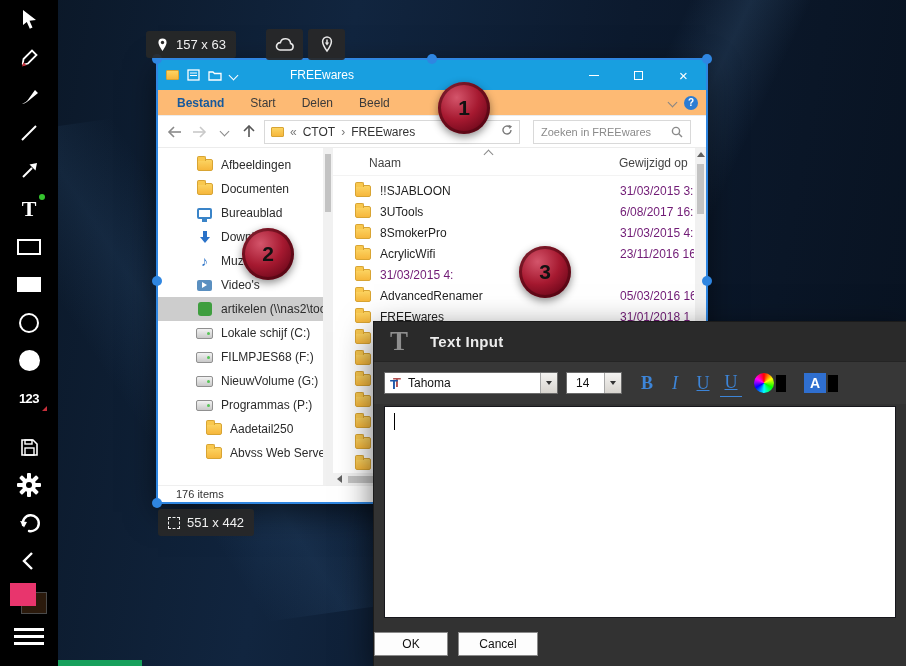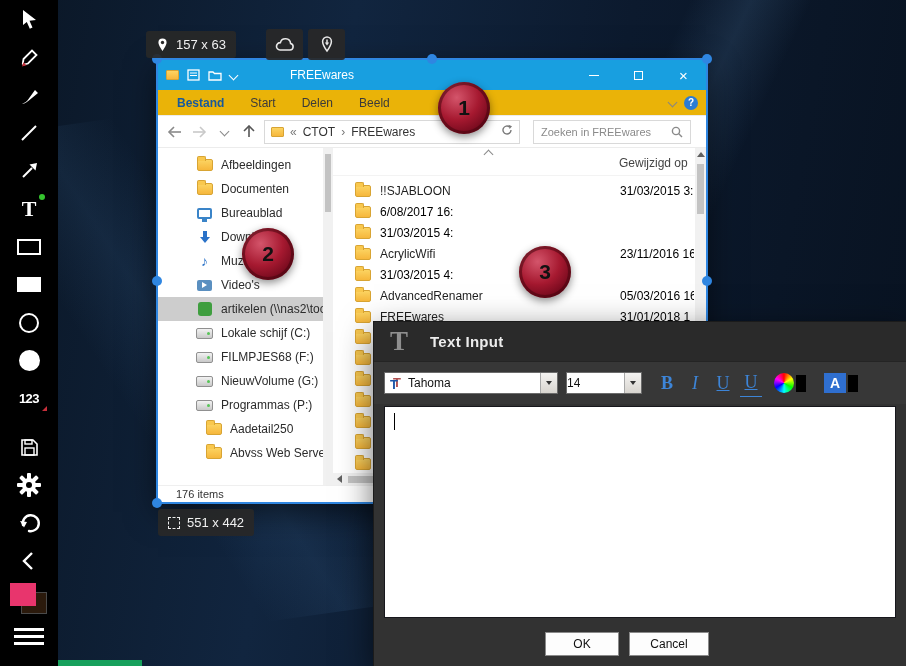--- a/index.html
+++ b/index.html
@@ -52,21 +52,21 @@
   .titlebar{height:30px;background:#189fe0;display:flex;align-items:center;position:relative;color:#fff;padding-left:8px;gap:8px}
   .title-text{position:absolute;left:132px;font-size:12px;color:#fff}
   .qat{display:flex;align-items:center;gap:8px}
   .win-ctl{position:absolute;right:0;top:0;height:30px;display:flex}
   .wc{width:45px;height:30px;display:flex;align-items:center;justify-content:center;color:#fff;font-size:15px;cursor:pointer}
   .min-bar{width:10px;height:1px;background:#fff}
   .max-box{width:9px;height:9px;border:1px solid #fff}
   .cdown{width:7px;height:7px;border-right:1.5px solid currentColor;border-bottom:1.5px solid currentColor;transform:rotate(45deg);display:inline-block}
   .cup{width:7px;height:7px;border-left:1.5px solid currentColor;border-top:1.5px solid currentColor;transform:rotate(45deg);display:inline-block}
 
-  .menubar{height:26px;border-bottom:1px solid #ececec;display:flex;align-items:center;position:relative;background:#eab308;padding-left:6px}
+  .menubar{height:26px;border-bottom:1px solid #ececec;display:flex;align-items:center;position:relative;background:#fdba74;padding-left:6px}
   .mtab{padding:0 13px;height:100%;display:flex;align-items:center;color:#3a3a3a;cursor:pointer}
   .mtab.file{color:#17599c;font-weight:bold}
   .ribbon-chev{position:absolute;right:30px;color:#858585;cursor:pointer}
   .helpico{position:absolute;right:8px;width:14px;height:14px;border-radius:50%;background:#2b7cd3;color:#fff;font-size:10px;font-weight:bold;display:flex;align-items:center;justify-content:center;cursor:pointer}
 
   .addressbar{height:32px;display:flex;align-items:center;gap:5px;padding:0 6px;border-bottom:1px solid #ececec;background:#fff}
   .navarr{width:20px;height:22px;display:flex;align-items:center;justify-content:center;cursor:pointer}
   .addressbox{width:256px;height:24px;border:1px solid #d9d9d9;display:flex;align-items:center;gap:6px;padding:0 6px;color:#333;cursor:text}
   .crumb{white-space:nowrap;cursor:pointer}
   .crumb-sep{color:#777}
@@ -91,21 +91,21 @@
 
   .filelist{flex:1;position:relative;overflow:hidden}
   .lheader{height:28px;display:flex;align-items:flex-end;padding-bottom:5px;color:#444;position:relative;border-bottom:1px solid #f3f3f3}
   .col-naam{margin-left:36px;width:250px;cursor:pointer}
   .col-mod{position:absolute;left:286px;cursor:pointer;white-space:nowrap}
   .sortcaret{position:absolute;left:152px;top:3px;color:#8a8a8a}
   .rows{position:absolute;top:32px;left:0;right:0}
   .frow{height:21px;display:flex;align-items:center;cursor:pointer}
   .frow .fic{margin-left:22px;margin-right:9px}
   .fname{width:240px;overflow:hidden;white-space:nowrap;color:#1f1f1f}
-  .fdate{width:74px;overflow:hidden;white-space:nowrap;color:#000000}
+  .fdate{width:74px;overflow:hidden;white-space:nowrap;color:#701a75}
   .hscroll{position:absolute;bottom:0;left:0;right:11px;height:12px;background:#f1f1f1;display:flex;align-items:center}
   .hscroll .larr{margin-left:4px;border-top:4px solid transparent;border-bottom:4px solid transparent;border-right:5px solid #606060}
   .hscroll .hthumb{margin-left:6px;width:120px;height:7px;background:#c3c3c3}
 
   .statusbar{position:absolute;left:0;right:0;bottom:0;height:17px;border-top:1px solid #efefef;display:flex;align-items:center;padding-left:18px;font-size:11px;color:#333;background:#fff}
 
   
   .fic,.ic-folder{width:16px;height:12px;background:linear-gradient(#fcd462,#f6b73c);border:1px solid #d8a433;border-radius:2px;position:relative;flex:0 0 auto}
   .fic::before,.ic-folder::before{content:"";position:absolute;left:-1px;top:-4px;width:7px;height:4px;background:#f9c84e;border:1px solid #d8a433;border-bottom:none;border-radius:2px 2px 0 0}
   .ic-desktop{width:15px;height:11px;border:2px solid #3a84c8;border-radius:2px;position:relative}
@@ -129,38 +129,38 @@
   #badge3{left:519px;top:246px}
 
   
   #tdialog{position:absolute;left:374px;top:322px;width:532px;height:344px;background:#323232;z-index:40;box-shadow:0 0 0 1px #1b1b1b,0 10px 32px rgba(0,0,0,.6)}
   .thead{height:40px;background:#2a2a2a;display:flex;align-items:center;padding:0 16px;gap:22px;border-bottom:1px solid #242424}
   .t-ico{font-family:"Liberation Serif",serif;font-size:27px;font-weight:bold;color:#8f8f8f;line-height:1}
   .t-title{font-size:15px;font-weight:bold;color:#ececec;letter-spacing:.3px}
   .ttools{height:42px;display:flex;align-items:center;padding:0 10px;background:#373737}
   .combo{height:22px;background:#fff;border:1px solid #6b6b6b;display:flex;align-items:center;font-size:12px;color:#111;cursor:pointer}
   .combo.font{width:174px;padding-left:5px;gap:5px}
-  .combo.size{width:76px;margin-left:8px}
+  .combo.size{width:56px;padding-left:9px;margin-left:8px}
   .combo-val{white-space:nowrap;overflow:hidden}
   .combo-btn{margin-left:auto;width:17px;height:100%;background:linear-gradient(#f4f3f1,#d8d5cf);border-left:1px solid #a8a8a8;display:flex;align-items:center;justify-content:center}
   .combo-btn::after{content:"";border-left:3.5px solid transparent;border-right:3.5px solid transparent;border-top:4.5px solid #333}
   .tt{position:relative;width:13px;height:15px;font-weight:bold;font-size:13px;line-height:1;flex:0 0 auto}
   .tt .t1{position:absolute;left:3px;top:0;color:#b05050}
   .tt .t2{position:absolute;left:0;top:2px;color:#1b56a8}
   .fmt{background:none;border:none;color:#3d85d8;font-family:"Liberation Serif",serif;font-size:18px;width:22px;height:28px;cursor:pointer;margin-left:6px}
   .fmt.b{font-weight:bold;margin-left:14px}
   .fmt.i{font-style:italic}
   .fmt.u{text-decoration:underline}
   .fmt.uu{text-decoration:underline;border-bottom:1px solid #3d85d8}
   .colorwheel{width:20px;height:20px;border-radius:50%;background:conic-gradient(#f00,#ff0,#0f0,#0ff,#00f,#f0f,#f00);margin-left:12px;cursor:pointer;flex:0 0 auto}
   .chip{width:10px;height:17px;background:#000;margin-left:2px;cursor:pointer}
   .hlbtn{margin-left:18px;width:22px;height:20px;background:#2f6fd0;color:#fff;font-weight:bold;font-size:14px;display:flex;align-items:center;justify-content:center;cursor:pointer}
   .tarea{position:absolute;left:10px;top:84px;width:512px;height:212px;background:#fff;border:1px solid #17171c;cursor:text}
   .caret{position:absolute;left:9px;top:6px;width:1px;height:17px;background:#000}
-  .tfoot{position:absolute;left:0;right:0;bottom:0;height:44px;display:flex;align-items:center;justify-content:center;gap:10px;padding-right:26px}
+  .tfoot{position:absolute;left:0;right:0;bottom:0;height:44px;display:flex;align-items:center;justify-content:flex-start;gap:10px;padding-right:26px}
   .dlgbtn{height:24px;background:#fdfdfd;border:1px solid #8a8a8a;font-size:12px;color:#111;cursor:pointer}
   .dlgbtn.ok{width:74px}
   .dlgbtn.cancel{width:80px}
 </style>
 </head>
 <body>
 
 <div id="desktop">
   <div class="beam beam1"></div>
   <div class="beam beam2"></div>
@@ -438,34 +438,37 @@
         </div>
     </nav>
 
     <div class="vtrack">
         <span class="thumb nav-thumb"></span>
       </div>
 
     <div class="filelist">
       <div class="lheader">
         <span class="sortcaret cup"></span>
+        <span class="col-naam">Naam</span>
         <span class="col-mod">Gewijzigd op</span>
       </div>
       <div class="rows">
         <div class="frow">
             <span class="fic"></span>
             <span class="fname">!!SJABLOON</span>
             <span class="fdate">31/03/2015 3:</span>
           </div>
         <div class="frow">
             <span class="fic"></span>
+            <span class="fname">3UTools</span>
             <span class="fdate">6/08/2017 16:</span>
           </div>
         <div class="frow">
             <span class="fic"></span>
+            <span class="fname">8SmokerPro</span>
             <span class="fdate">31/03/2015 4:</span>
           </div>
         <div class="frow">
             <span class="fic"></span>
             <span class="fname">AcrylicWifi</span>
             <span class="fdate">23/11/2016 16</span>
           </div>
         <div class="frow">
             <span class="fic"></span>
             <span class="fdate">31/03/2015 4:</span>

